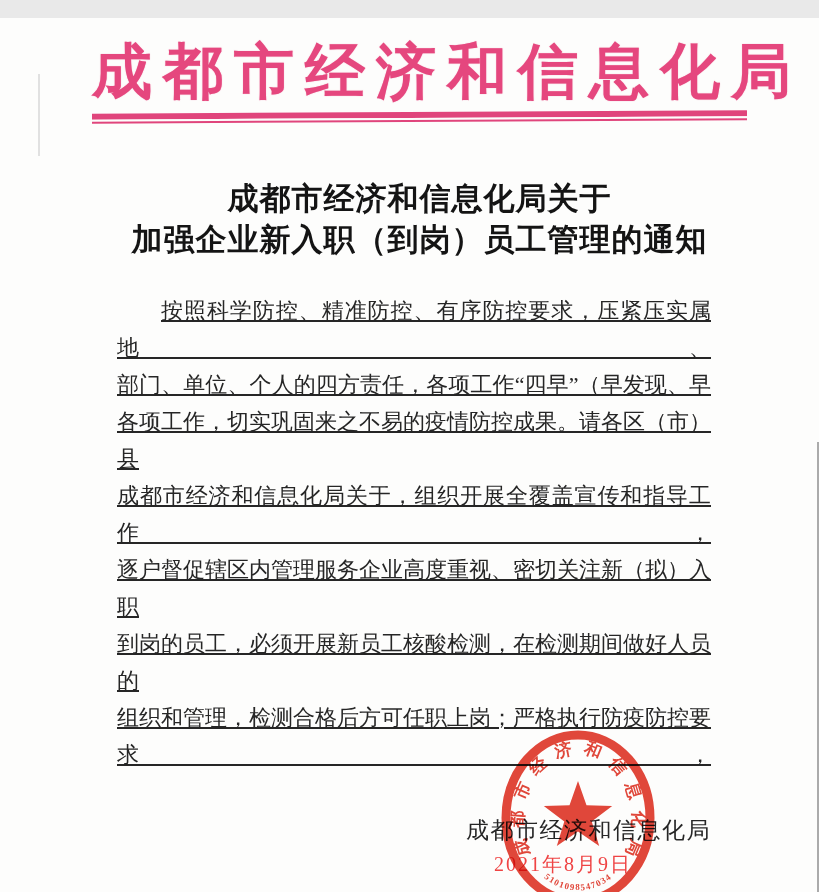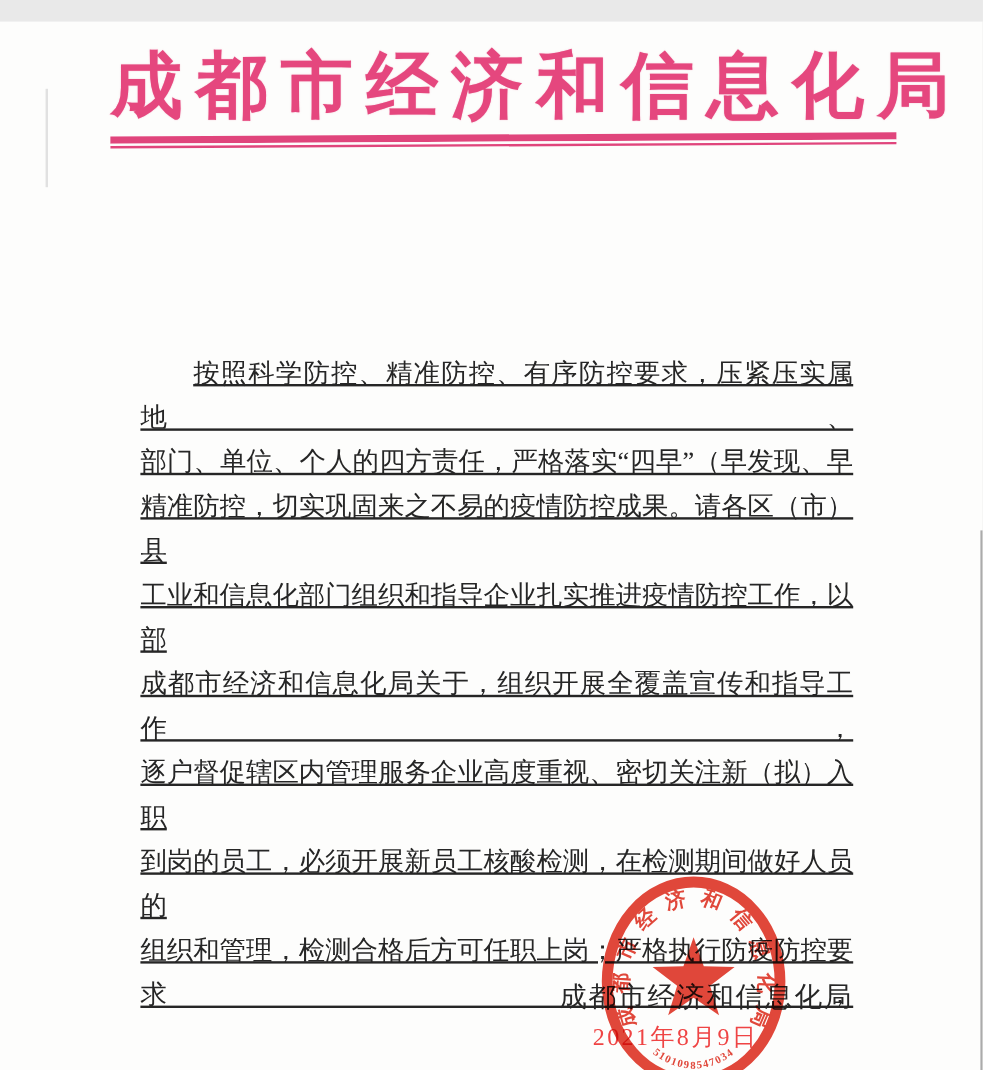--- a/index.html
+++ b/index.html
@@ -72,26 +72,29 @@
 <div id="page">
 
   <div class="masthead">成都市经济和信息化局</div>
 
   <div class="rule">
     <div class="band"></div>
     <div class="gap"></div>
     <div class="thin"></div>
   </div>
 
+  <div class="doc-title">
+    <div>成都市经济和信息化局关于</div>
+    <div>加强企业新入职（到岗）员工管理的通知</div>
+  </div>
 
   <div class="body-text">
     <div class="line fill indent">按照科学防控、精准防控、有序防控要求，压紧压实属地、</div>
-    <div class="line fill">部门、单位、个人的四方责任，严格落实“四早”（早发现、早</div>
-    <div class="line fill">精准防控，切实巩固来之不易的疫情防控成果。请各区（市）县</div>
-    <div class="line fill">工业和信息化部门组织和指导企业扎实推进疫情防控工作，以部</div>
+    <div class="line fill">部门、单位、个人的四方责任，各项工作“四早”（早发现、早</div>
+    <div class="line fill">各项工作，切实巩固来之不易的疫情防控成果。请各区（市）县</div>
     <div class="line fill">成都市经济和信息化局关于，组织开展全覆盖宣传和指导工作，</div>
     <div class="line fill">逐户督促辖区内管理服务企业高度重视、密切关注新（拟）入职</div>
     <div class="line fill">到岗的员工，必须开展新员工核酸检测，在检测期间做好人员的</div>
     <div class="line fill">组织和管理，检测合格后方可任职上岗；严格执行防疫防控要求，</div>
 
   </div>
 
   <div class="sig-agency">成都市经济和信息化局</div>
   <div class="sig-date">2021年8月9日</div>
 

